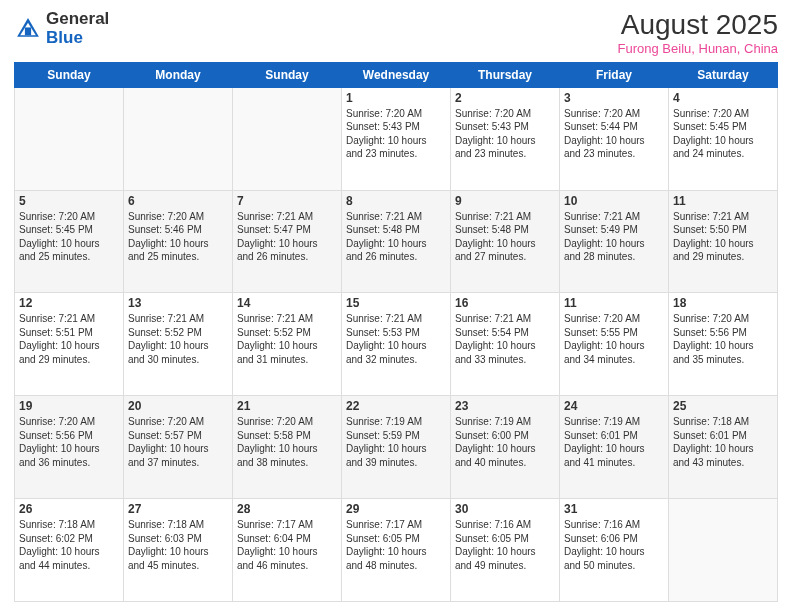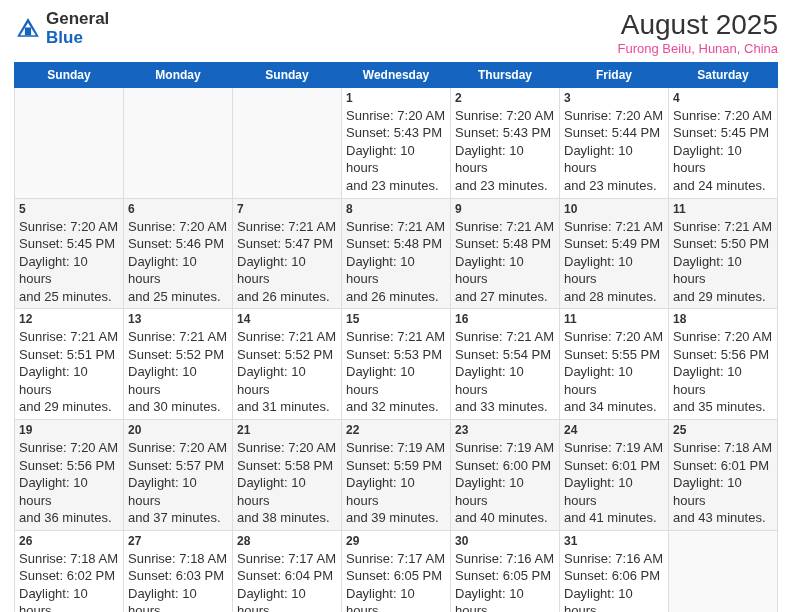--- a/index.html
+++ b/index.html
@@ -81,21 +81,21 @@
       background: #f9f9f9;
     }
     .day-num {
       font-size: 12px;
       font-weight: bold;
       color: #333;
       display: block;
       margin-bottom: 2px;
     }
     .cell-text {
-      font-size: 13px;
+      font-size: 10px;
       line-height: 1.35;
       color: #333;
     }
     tr:nth-child(odd) td { background: #fff; }
     tr:nth-child(even) td { background: #f5f5f5; }
     .calendar thead tr th { background: #1565C0; }
   </style>
 </head>
 <body>
 

